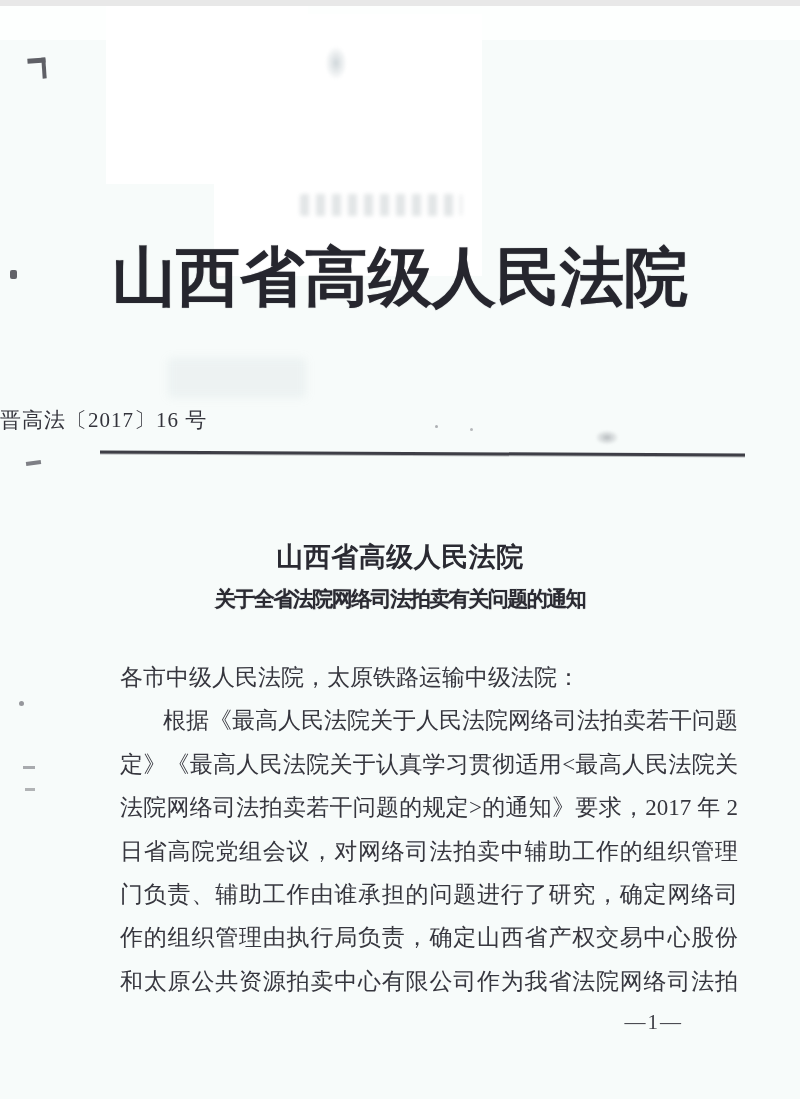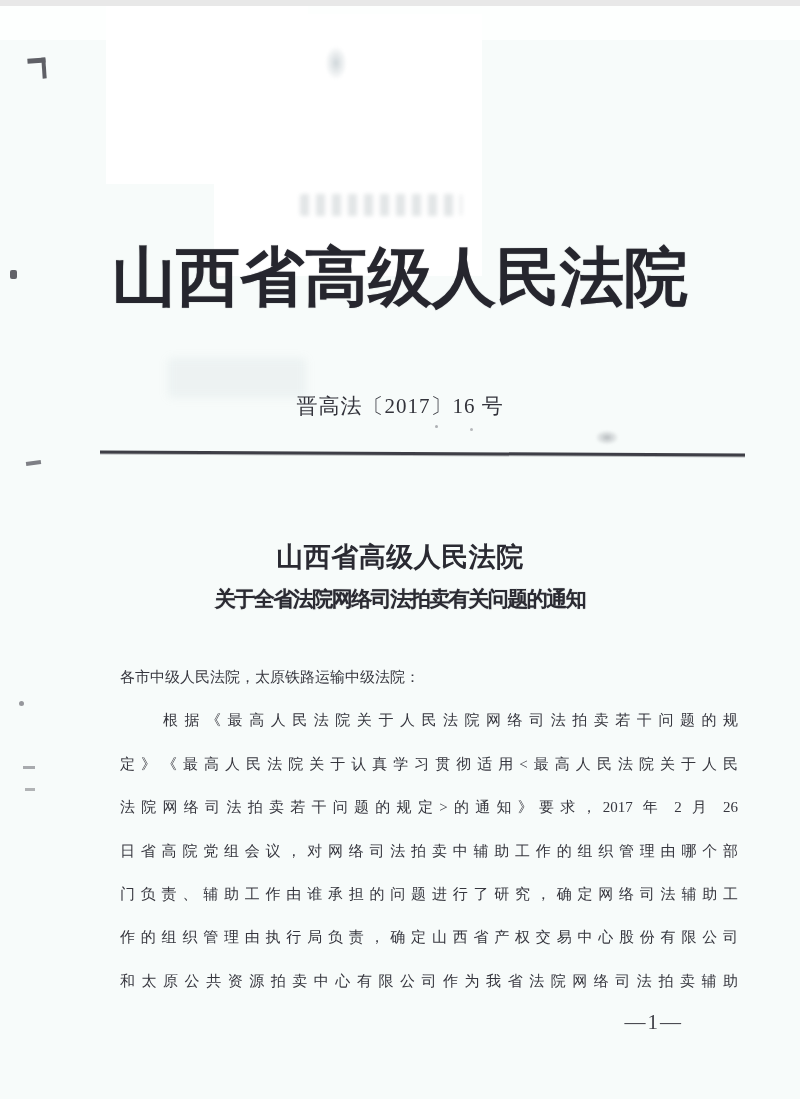--- a/index.html
+++ b/index.html
@@ -39,36 +39,36 @@
   .art-speck4{left:470px;top:422px;width:3px;height:3px;background:#55555d;opacity:.4;border-radius:50%;}
 
   .header-title{
     position:absolute;left:0;top:228px;width:100%;
     text-align:center;font-size:64px;font-weight:bold;
     color:#26262e;letter-spacing:0px;
     text-shadow:0 0 1px rgba(38,38,46,.55);
     white-space:nowrap;
   }
   .doc-number{
-    position:absolute;left:0;top:386px;width:100%;
-    text-align:center;font-size:21px;color:#33333b;letter-spacing:1px;
+    position:absolute;left:0;top:400px;width:100%;
+    text-align:left;font-size:21px;color:#33333b;letter-spacing:1px;
   }
   .rule{
     position:absolute;left:100px;top:446px;width:645px;height:3px;
     background:#3e3e46;transform:rotate(0.25deg);
     box-shadow:0 1px 0 rgba(62,62,70,.35);
   }
   .doc-title{position:absolute;left:0;top:534px;width:100%;text-align:center;color:#2a2a32;}
   .doc-title .t1{font-size:27px;font-weight:bold;letter-spacing:.5px;line-height:34px;}
   .doc-title .t2{font-size:21px;font-weight:bold;letter-spacing:-1.5px;line-height:34px;margin-top:8px;
     text-shadow:0 0 1px rgba(42,42,50,.5);}
 
   .body-text{
     position:absolute;left:120px;top:650px;width:618px;
-    font-size:15px;color:#36363e;
+    font-size:23px;color:#36363e;
   }
   .body-text .line{
     height:43.4px;line-height:43.4px;white-space:nowrap;
   }
   .body-text .j{
     text-align:justify;text-align-last:justify;text-justify:inter-character;
     white-space:normal;overflow:hidden;
   }
   .body-text .indent{padding-left:43px;}
 

